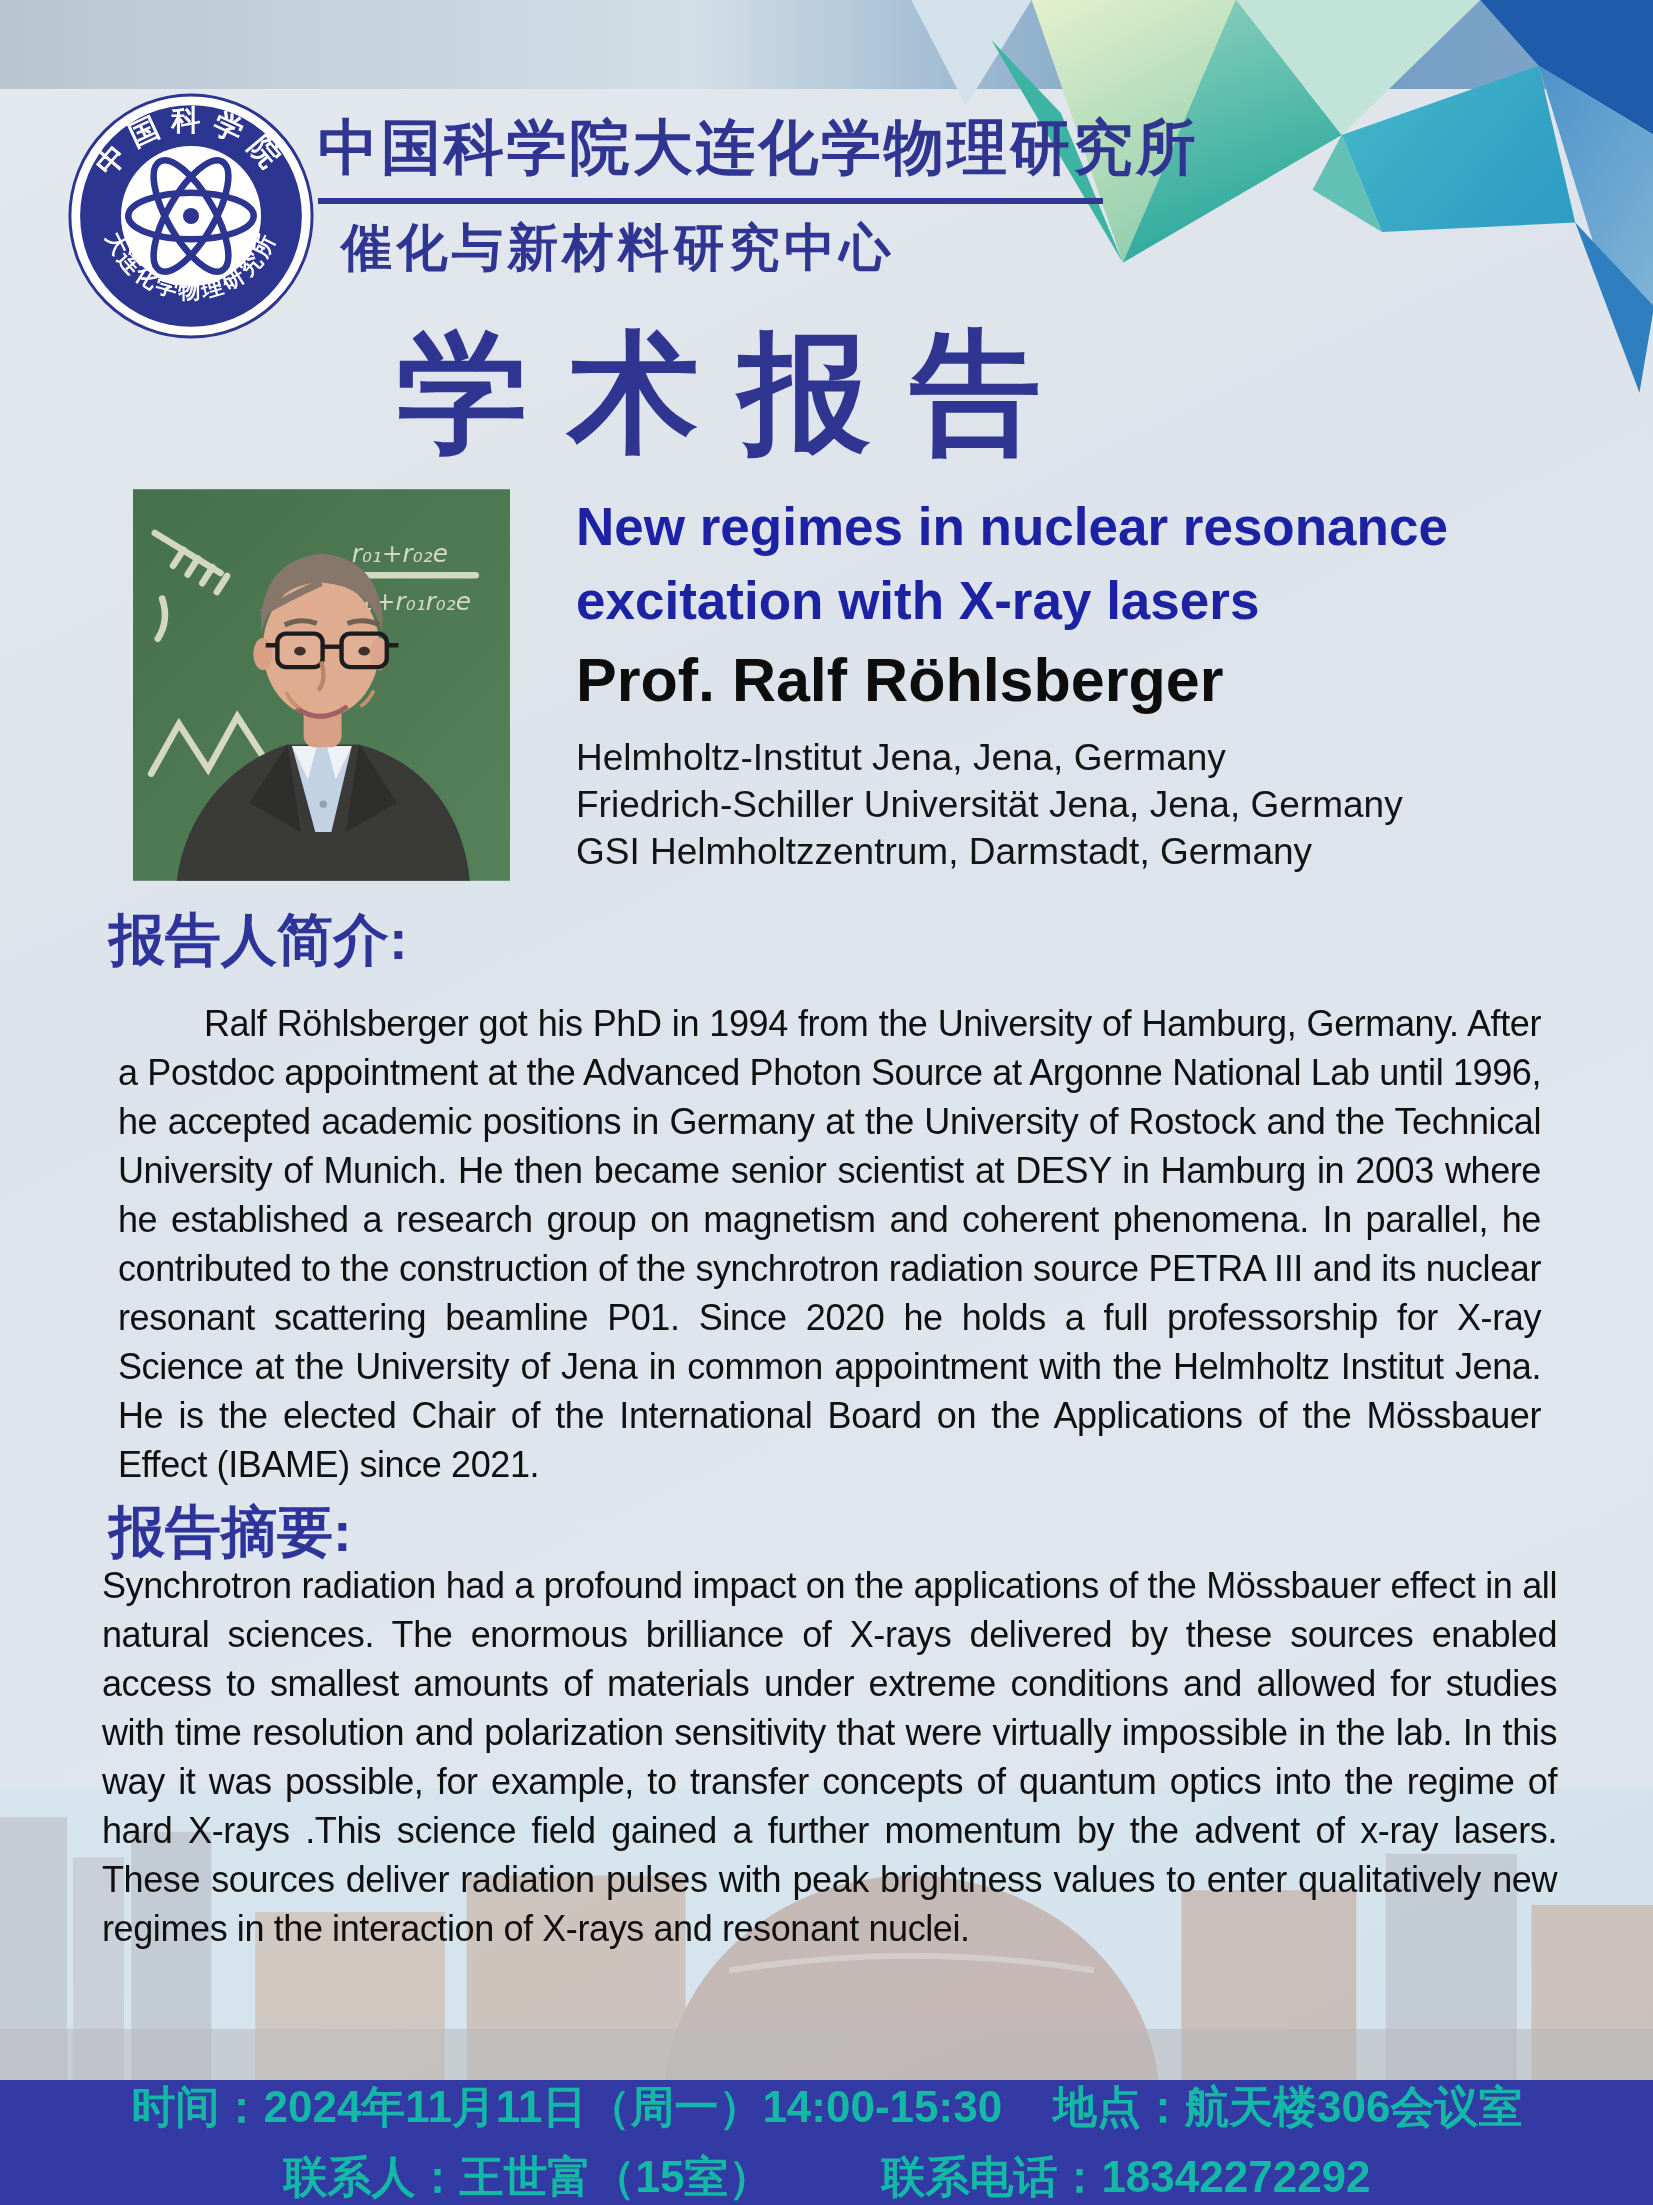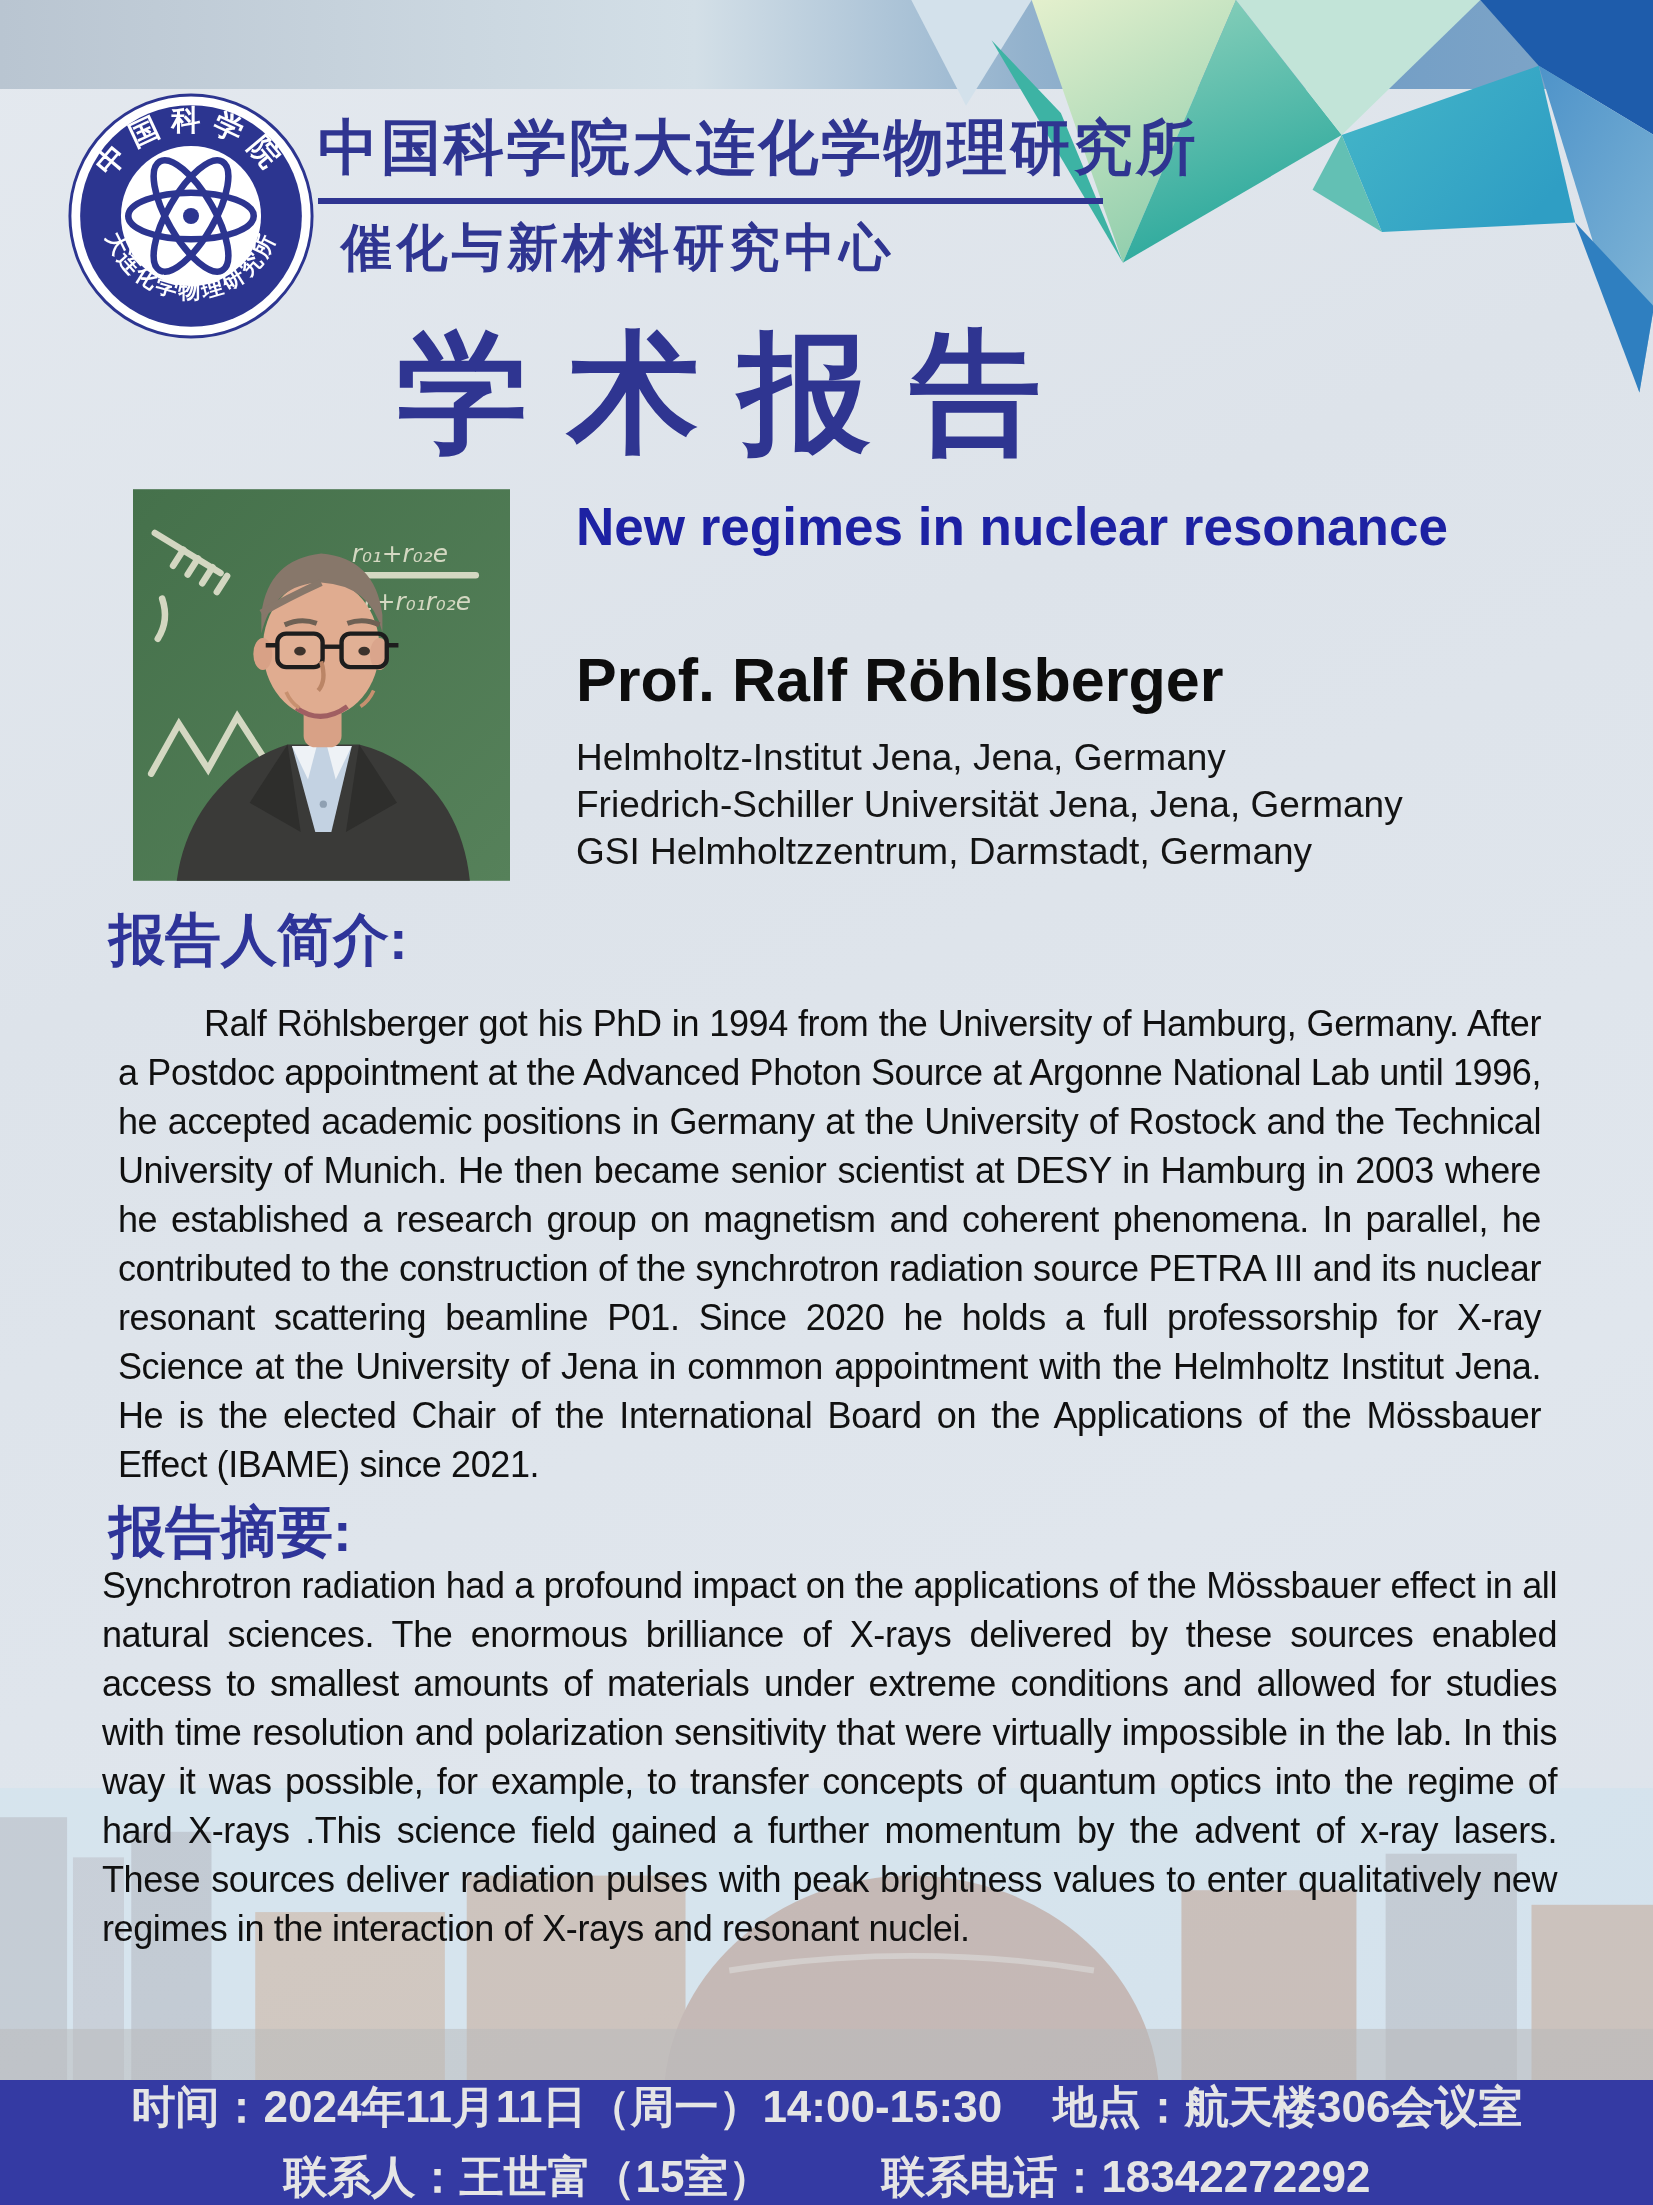--- a/index.html
+++ b/index.html
@@ -37,21 +37,21 @@
   .bio-text p{margin:16px;text-indent:86px;}
   .abs-head{left:109px;top:1495px;}
   .abs-text{left:102px;top:1561px;width:1455px;font-size:36px;letter-spacing:-0.4px;
     line-height:49px;color:#101010;text-align:justify;z-index:3;}
   .abs-text p{margin:0;}
   
   .campus{left:0;top:1788px;width:1654px;height:292px;opacity:0.32;z-index:1;}
   
   .footer{left:0;top:2080px;width:1654px;height:125px;background:#343aa3;z-index:4;
     display:flex;flex-direction:column;justify-content:center;align-items:center;gap:10.2px;}
-  .f-line{display:flex;gap:51px;font-size:44px;font-weight:bold;color:#e5e5e5;white-space:nowrap;}
+  .f-line{display:flex;gap:51px;font-size:44px;font-weight:bold;color:#14b8a6;white-space:nowrap;}
   .f-line2{gap:109px;}
   .poly-svg{left:904px;top:0;z-index:2;}
 </style>
 </head>
 <body>
 
 <div class="poster">
 
   <div class="abs top-band"></div>
 
@@ -159,20 +159,21 @@
       <ellipse cx="229" cy="222" rx="8" ry="6" fill="#3d332c"></ellipse>
       <ellipse cx="317" cy="222" rx="8" ry="6" fill="#3d332c"></ellipse>
       <path d="M258,236 q8,26 -4,40" stroke="#bb8566" stroke-width="6" fill="none"></path>
       <path d="M224,300 Q258,324 294,298" stroke="#a05f62" stroke-width="7" fill="none"></path>
       <path d="M210,278 q6,14 18,22 M330,276 q-6,14 -18,22" stroke="#c7906f" stroke-width="5" fill="none"></path>
     </g>
   </svg>
 
   <div class="abs talk-title">
     <div>New regimes in nuclear resonance</div>
+    <div>excitation with X-ray lasers</div>
   </div>
   <div class="abs speaker">Prof. Ralf Röhlsberger</div>
   <div class="abs affil">
     <div>Helmholtz-Institut Jena, Jena, Germany</div>
     <div>Friedrich-Schiller Universität Jena, Jena, Germany</div>
     <div>GSI Helmholtzzentrum, Darmstadt, Germany</div>
   </div>
 
   <div class="abs sec-head bio-head">报告人简介:</div>
   <div class="abs bio-text">

